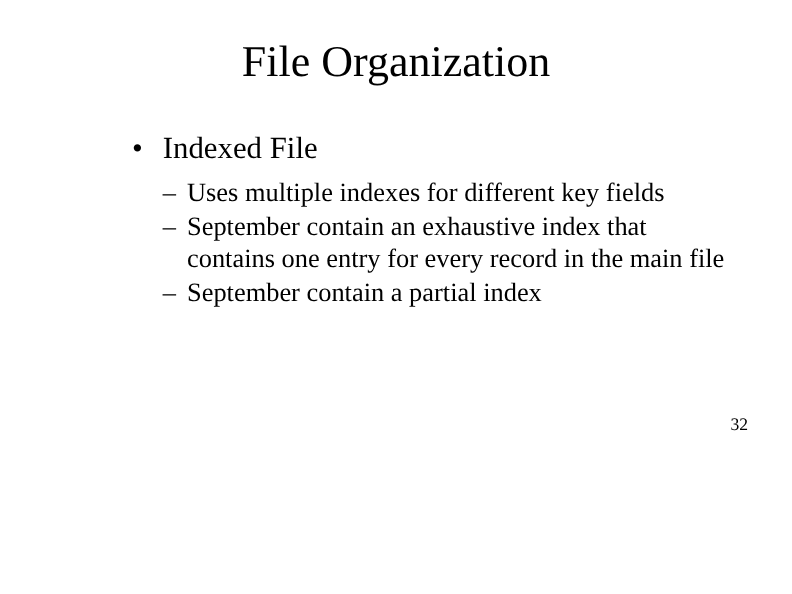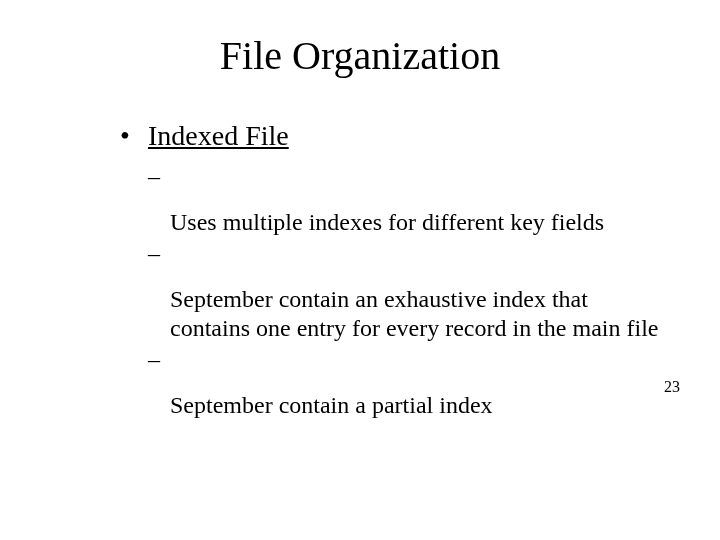--- a/index.html
+++ b/index.html
@@ -42,38 +42,36 @@
   }
   .bullet1 {
     width: 28px;
     flex: 0 0 28px;
     color: #000;
     font-size: 28px;
     line-height: 1.15;
   }
   .level1-text {
     font-size: 28px;
-    text-decoration: underline;
   }
   .level2-group {
     margin-left: 28px;
   }
   .level2 {
     display: flex;
     font-size: 24px;
     line-height: 1.2;
     margin-bottom: 2px;
   }
   .dash {
     width: 22px;
     flex: 0 0 22px;
   }
   .level2-text {
     flex: 1;
-    margin-top: 46px;
   }
   .pagenum {
     position: absolute;
     bottom: 24px;
     right: 40px;
     font-size: 16px;
     color: #000;
   }
 </style>
 </head>
@@ -97,14 +95,14 @@
         <div class="dash">–</div>
         <div class="level2-text">September contain an exhaustive index that contains one entry for every record in the main file</div>
       </div>
       <div class="level2">
         <div class="dash">–</div>
         <div class="level2-text">September contain a partial index</div>
       </div>
     </div>
   </div>
 
-  <div class="pagenum">23</div>
+  <div class="pagenum">32</div>
 </div>
 
 </body></html>

